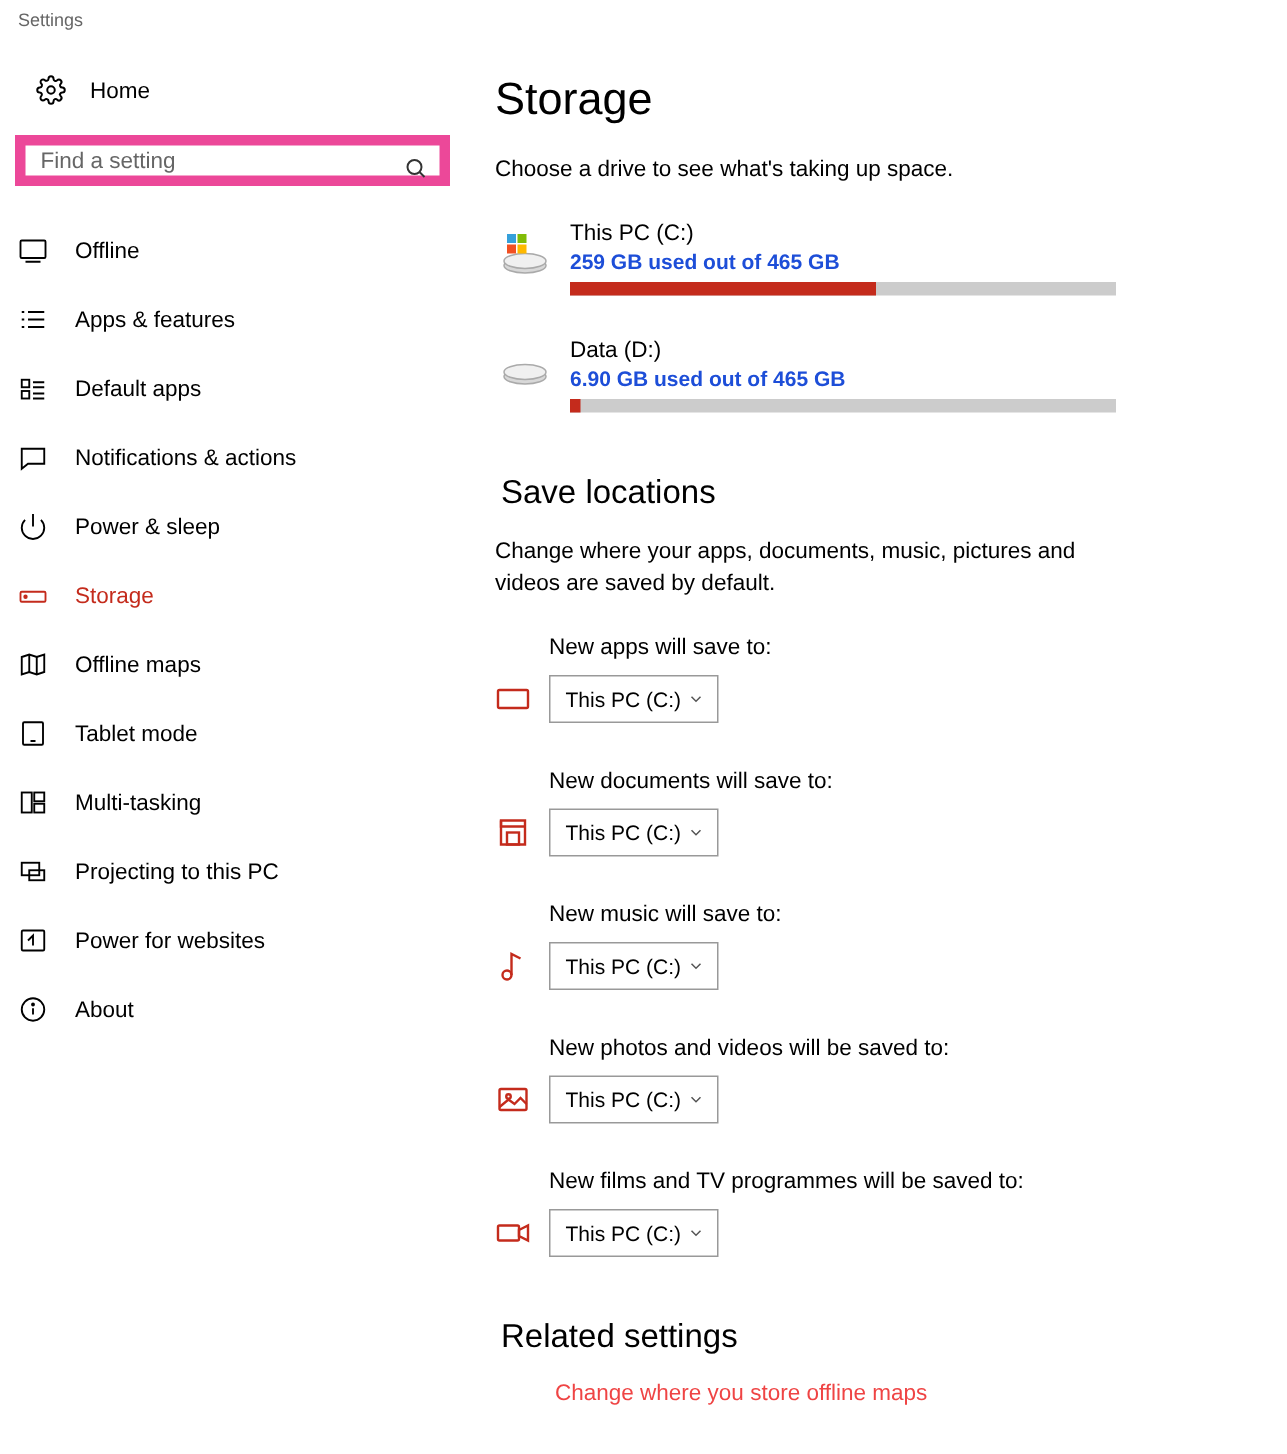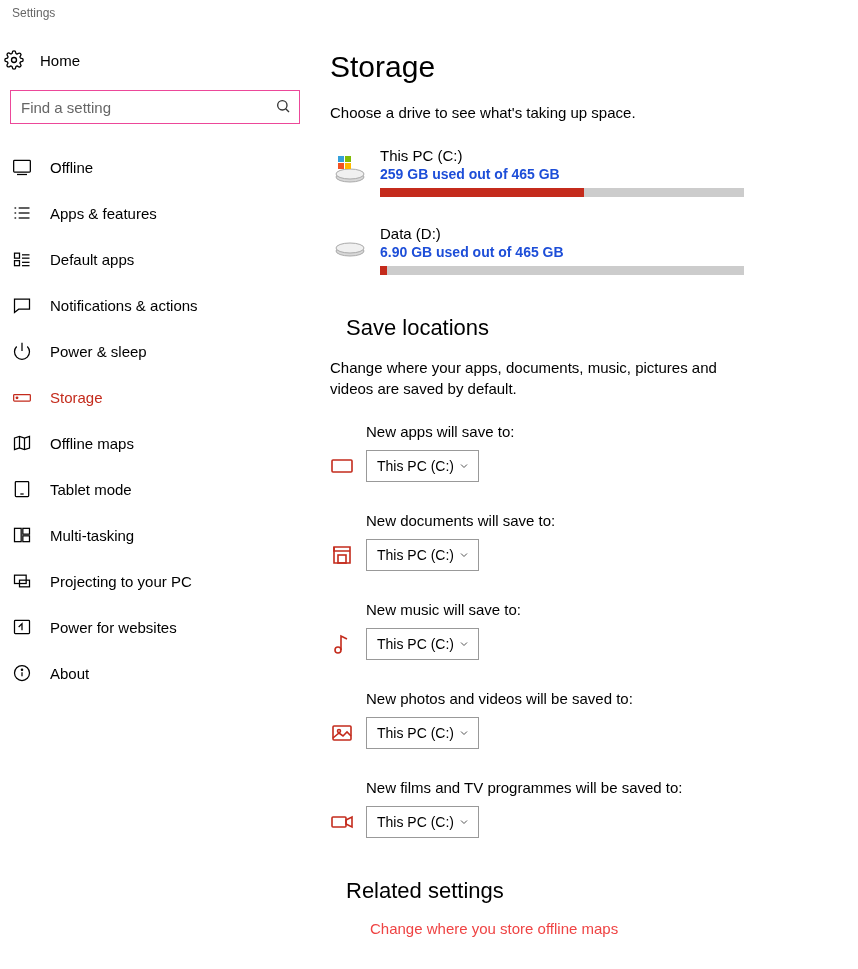--- a/index.html
+++ b/index.html
@@ -1,36 +1,36 @@
 <!DOCTYPE html>
 <html><head>
 <meta charset="utf-8">
 <style>
   * { box-sizing: border-box; }
   html, body { margin:0; padding:0; font-family: "Segoe UI", Arial, sans-serif; background:#fff; color:#000; font-size:15px; }
   .window { width:784px; height:969px; position:relative; overflow:hidden; }
   .titlebar { height:32px; padding:6px 12px; color:#666; font-size:12px; }
   .content { display:flex; height:calc(100% - 32px); }
   .sidebar { width:310px; padding:10px 0 0 0; }
-  .home-row { display:flex; align-items:center; padding:8px 4px; cursor:pointer; }
+  .home-row { display:flex; align-items:center; padding:8px 24px; cursor:pointer; }
   .home-row .icon { width:20px; height:20px; margin-right:16px; display:flex; align-items:center; justify-content:center; }
   .home-row .label { font-size:15px; }
-  .searchbox { margin:12px 10px 20px 10px; border:1px solid #ec4899; height:34px; display:flex; align-items:center; position:relative; }
+  .searchbox { margin:12px 10px 20px 10px; border:7px solid #ec4899; height:34px; display:flex; align-items:center; position:relative; }
   .searchbox input { flex:1; border:none; outline:none; padding:0 30px 0 10px; font-size:15px; background:transparent; font-family:inherit; }
   .searchbox input::placeholder { color:#666; }
   .searchbox .search-icon { position:absolute; right:8px; top:7px; color:#333; pointer-events:none; }
   .section-header { padding:0 12px 12px 12px; color:#666; font-size:14px; }
   .nav-item { display:flex; align-items:center; height:46px; padding:0 12px; cursor:pointer; }
   .nav-item .icon { width:20px; height:20px; margin-right:18px; display:flex; align-items:center; justify-content:center; }
   .nav-item.active { color:#c42b1c; }
   .nav-item.active .icon svg { stroke:#c42b1c; }
   .nav-item .label { font-size:15px; }
   .main { flex:1; padding:18px 40px 30px 20px; overflow-y:auto; }
   .main h1 { font-weight:300; font-size:30px; margin:0 0 18px 0; }
-  .main h2 { font-weight:300; font-size:22px; margin:40px 0 16px 16px; }
+  .main h2 { font-weight:300; font-size:22px; margin:40px 0 16px 4px; }
   .subtext { font-size:15px; margin-bottom:24px; line-height:1.4; }
   .drive { display:flex; align-items:flex-start; margin-bottom:28px; cursor:pointer; }
   .drive .drv-icon { width:40px; height:40px; margin-right:10px; margin-top:2px; display:flex; align-items:center; justify-content:center; }
   .drive-info { flex:1; }
   .drive-name { font-size:15px; margin-bottom:2px; }
   .drive-used { font-size:14px; color:#1d4ed8; margin-bottom:6px;font-weight:bold; }
   .drive-bar { width:100%; height:9px; background:#ccc; position:relative; }
   .drive-bar-fill { height:100%; background:#c42b1c; }
   .save-row { margin-bottom:30px; }
   .save-label { font-size:15px; margin-left:36px; margin-bottom:10px; }
@@ -169,21 +169,21 @@
         <span class="label">Multi-tasking</span>
       </div>
 
       <div class="nav-item">
         <span class="icon">
           <svg width="20" height="20" viewBox="0 0 24 24" fill="none" stroke="#000" stroke-width="1.5">
             <rect x="3" y="5" width="14" height="10"></rect>
               <rect x="9" y="11" width="12" height="8"></rect>
           </svg>
         </span>
-        <span class="label">Projecting to your PC</span>
+        <span class="label">Projecting to this PC</span>
       </div>
 
       <div class="nav-item">
         <span class="icon">
           <svg width="20" height="20" viewBox="0 0 24 24" fill="none" stroke="#000" stroke-width="1.5">
             <rect x="3" y="4" width="18" height="16" rx="1"></rect>
               <polyline points="8,12 12,8 12,16"></polyline>
           </svg>
         </span>
         <span class="label">Power for websites</span>

